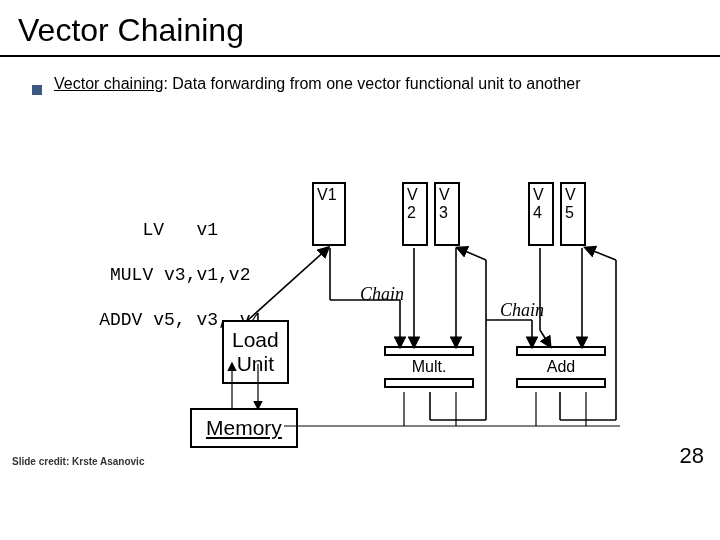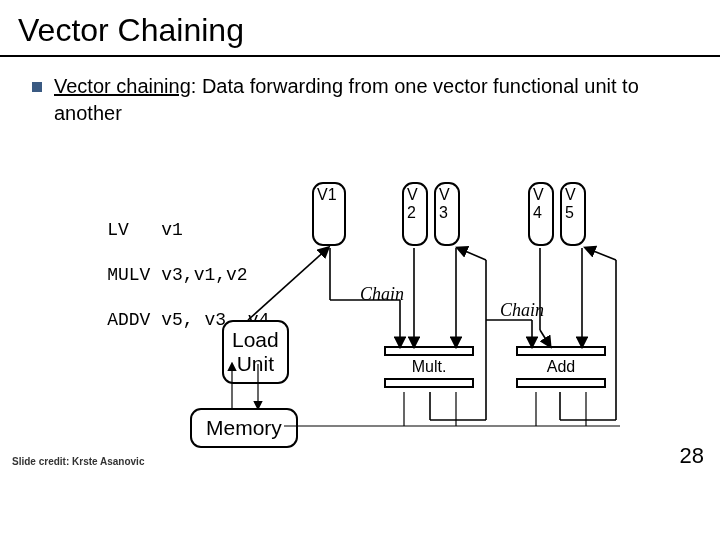--- a/index.html
+++ b/index.html
@@ -1,24 +1,24 @@
 <!DOCTYPE html>
 <html><head>
 <meta charset="utf-8">
 <style>
   * { box-sizing: border-box; margin: 0; padding: 0; }
   html, body { width: 720px; height: 540px; font-family: Arial, Helvetica, sans-serif; background: #fff; color: #000; }
   .slide { position: relative; width: 720px; height: 477px; }
   .title { font-size: 32px; font-weight: 400; padding: 12px 18px 6px 18px; }
   .rule { border: none; border-top: 2px solid #000; margin: 0 0 16px 0; }
-  .bulletline { display: flex; align-items: flex-start; padding: 0 28px 0 32px; font-size: 20px; line-height: 1.35; }
+  .bulletline { display: flex; align-items: flex-end; padding: 0 28px 0 32px; font-size: 16px; line-height: 1.35; }
   .bullet-sq { width: 10px; height: 10px; background: #3a5a82; margin-top: 9px; margin-right: 12px; flex: 0 0 auto; }
   .bulletline .under { text-decoration: underline; }
   .canvas { position: absolute; left: 0; top: 0; width: 720px; height: 540px; }
-  .abs { position: absolute; border-radius: 11px; }
+  .abs { position: absolute; }
   .code { font-family: "Courier New", monospace; font-size: 18px; line-height: 1.25; white-space: pre; }
   .regbox { border: 2px solid #000; width: 34px; height: 64px; font-family: Arial, sans-serif; font-size: 16px; text-align: left; padding: 2px 3px; background: #fff; }
   .reg-narrow { width: 26px; }
   .italic { font-style: italic; font-family: Georgia, 'Times New Roman', serif; font-size: 18px; }
   .unitbox { border: 2px solid #000; background: #fff; font-size: 21px; text-align: center; padding: 6px 8px; }
   .fu { position: absolute; width: 90px; }
   .fu .plate { border: 2px solid #000; height: 10px; background: #fff; }
   .fu .label { text-align: center; font-size: 16px; margin: 2px 0; }
   .footer-left { position: absolute; left: 12px; bottom: 10px; font-size: 10px; color: #333; font-weight: bold; }
   .footer-right { position: absolute; right: 16px; bottom: 8px; font-size: 22px; }
@@ -34,21 +34,21 @@
   <div class="title">Vector Chaining</div>
   <hr class="rule">
 
   <div class="bulletline">
     <span class="bullet-sq"></span>
     <span>
       <span class="under">Vector chaining</span><span>: Data forwarding from one vector functional unit to another</span>
     </span>
   </div>
 
-  <div class="abs code" style="left:64px; top:196px;">
+  <div class="abs code" style="left:56px; top:196px;text-align:center;">
     <span>LV   </span><span>v1</span><br>
     <span>MULV </span><span>v3,v1,v2</span><br>
     <span>ADDV </span><span>v5, v3, v4</span>
   </div>
 
   <div class="abs regbox" style="left:312px; top:182px;">V1</div>
   <div class="abs regbox reg-narrow" style="left:402px; top:182px; white-space:pre;">V
 2</div>
   <div class="abs regbox reg-narrow" style="left:434px; top:182px; white-space:pre;">V
 3</div>
@@ -56,21 +56,21 @@
 4</div>
   <div class="abs regbox reg-narrow" style="left:560px; top:182px; white-space:pre;">V
 5</div>
 
   <div class="abs italic" style="left:360px; top:284px;">Chain</div>
   <div class="abs italic" style="left:500px; top:300px;">Chain</div>
 
   <div class="abs unitbox" style="left:222px; top:320px; white-space:pre; line-height:1.15;">Load
 Unit</div>
 
-  <div class="abs unitbox" style="left:190px; top:408px; padding:6px 14px;">Memory</div>
+  <div class="abs unitbox" style="left:190px; top:408px; padding:6px 14px;text-decoration:underline;">Memory</div>
 
   <div class="fu" style="left:516px; top:346px;">
     <div class="plate"></div>
     <div class="label">Add</div>
     <div class="plate"></div>
   </div>
 
   <div class="fu" style="left:384px; top:346px;">
     <div class="plate"></div>
     <div class="label">Mult.</div>

